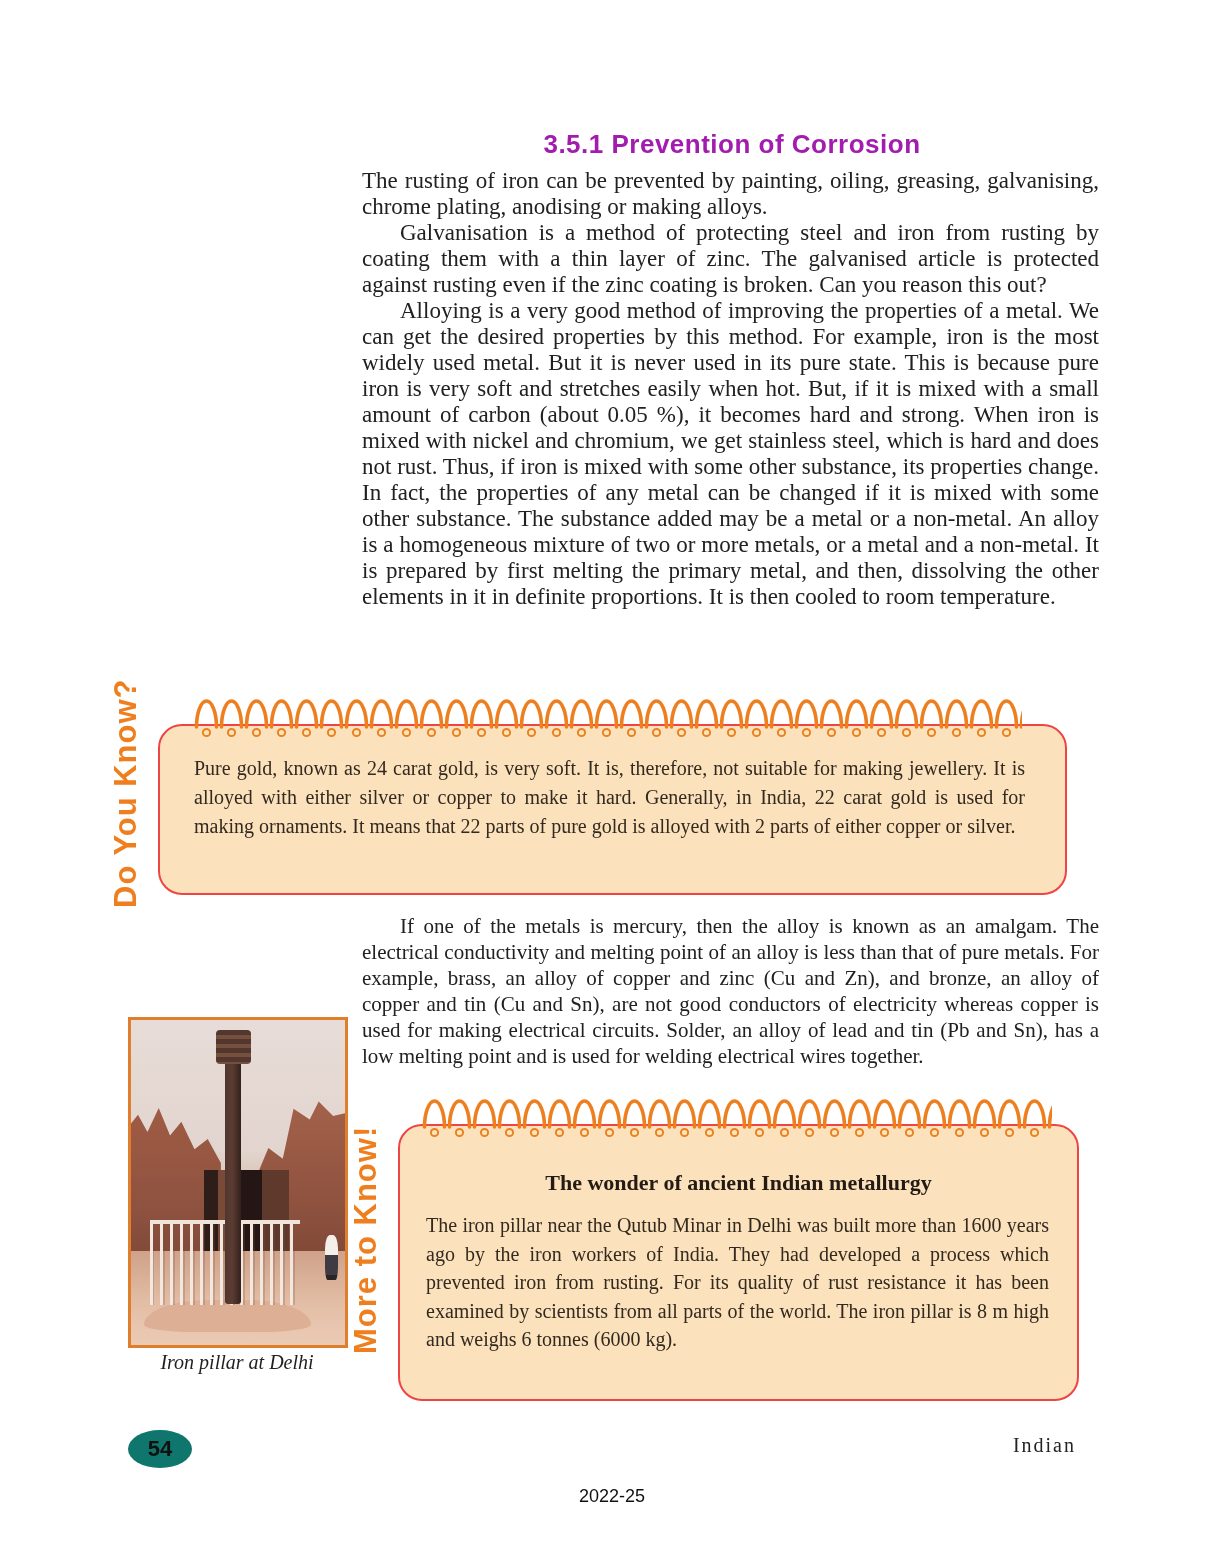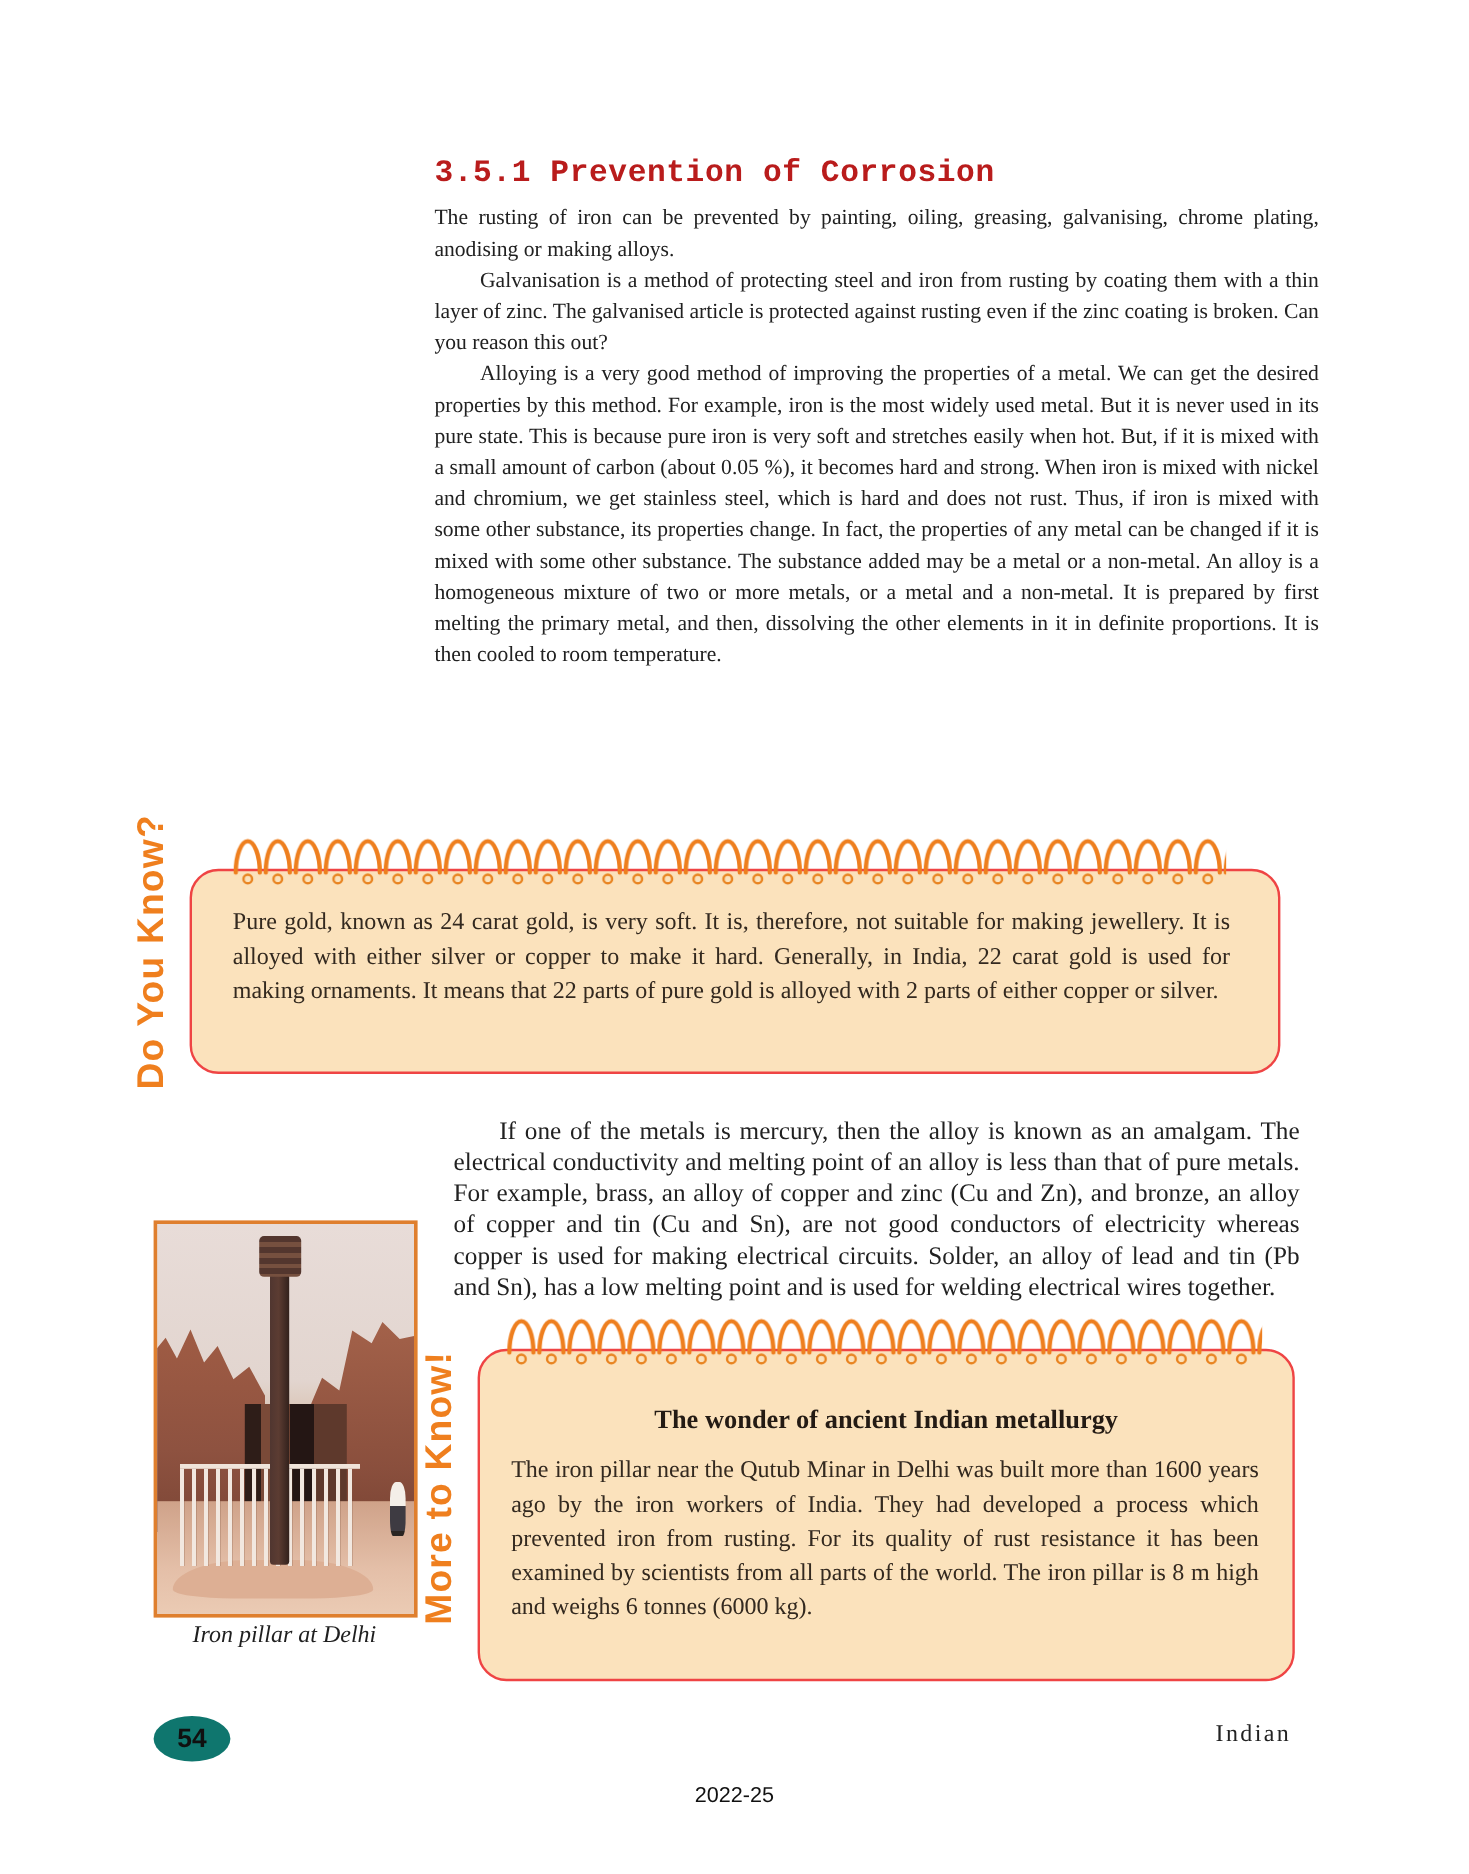--- a/index.html
+++ b/index.html
@@ -4,34 +4,34 @@
 <style>
   html,body { margin:0; padding:0; background:#ffffff; }
   .page {
     position:relative; width:1224px; height:1562px; background:#ffffff;
     font-family:"Liberation Serif", serif; overflow:hidden;
   }
 
   
   .sec-heading {
     position:absolute; left:362px; top:129px; width:740px;
-    font-family:Liberation Mono, monospace; font-weight:bold;
-    font-size:26px; color:#b91c1c; letter-spacing:0.5px;
+    font-family:Liberation Sans, sans-serif; font-weight:bold;
+    font-size:26px; color:#a21caf; letter-spacing:0.5px;text-align:center;
   }
   .main-text {
     position:absolute; left:362px; top:168px; width:737px;
-    font-size:18px; line-height:26px; text-align:justify; color:#212121;
+    font-size:23px; line-height:26px; text-align:justify; color:#212121;
   }
   .main-text p { margin:0; }
   .main-text p.indent { text-indent:38px; }
   .amalgam-text {
     position:absolute; left:362px; top:913px; width:737px;
     font-size:21px; line-height:26px; text-align:justify; color:#212121;
   }
-  .amalgam-text p { margin:16px; text-indent:38px; }
+  .amalgam-text p { margin:0; text-indent:38px; }
 
   
   .vlabel {
     position:absolute; writing-mode:vertical-rl; transform:rotate(180deg);
     font-family:"Liberation Sans", sans-serif; font-weight:bold;
     color:#ef7f1e; text-align:center; letter-spacing:1px; white-space:nowrap;
   }
   #dyk-label { left:108px; top:682px; height:226px; width:54px; font-size:31px; }
   #mtk-label { left:348px; top:1114px; height:252px; width:54px; font-size:31px; }
 

